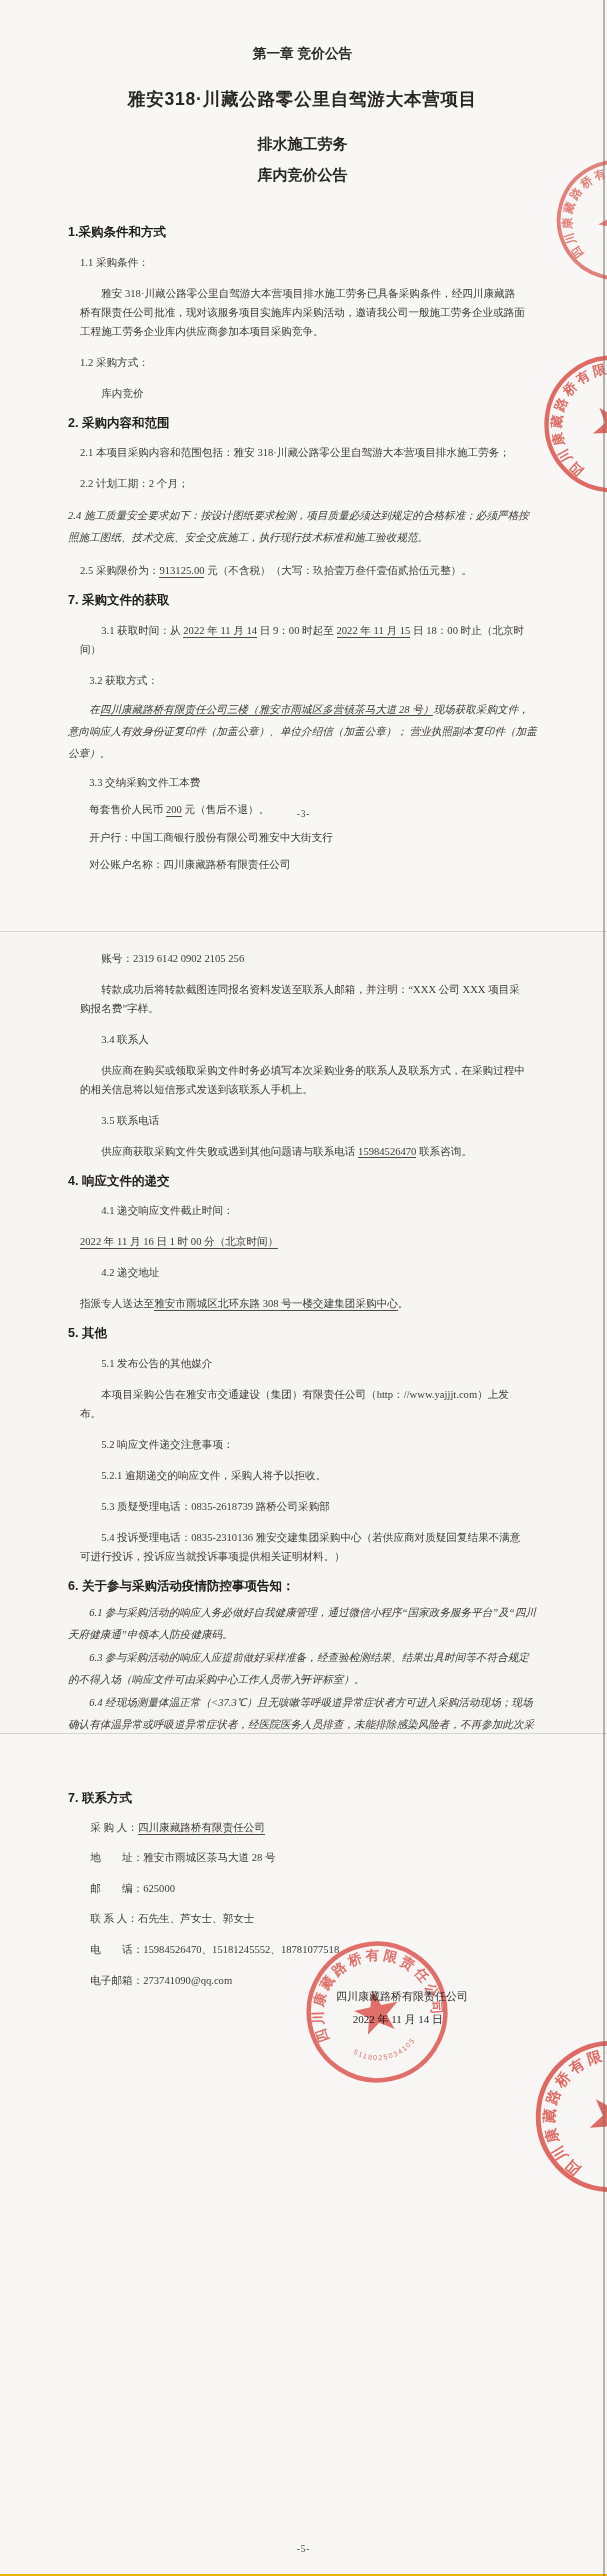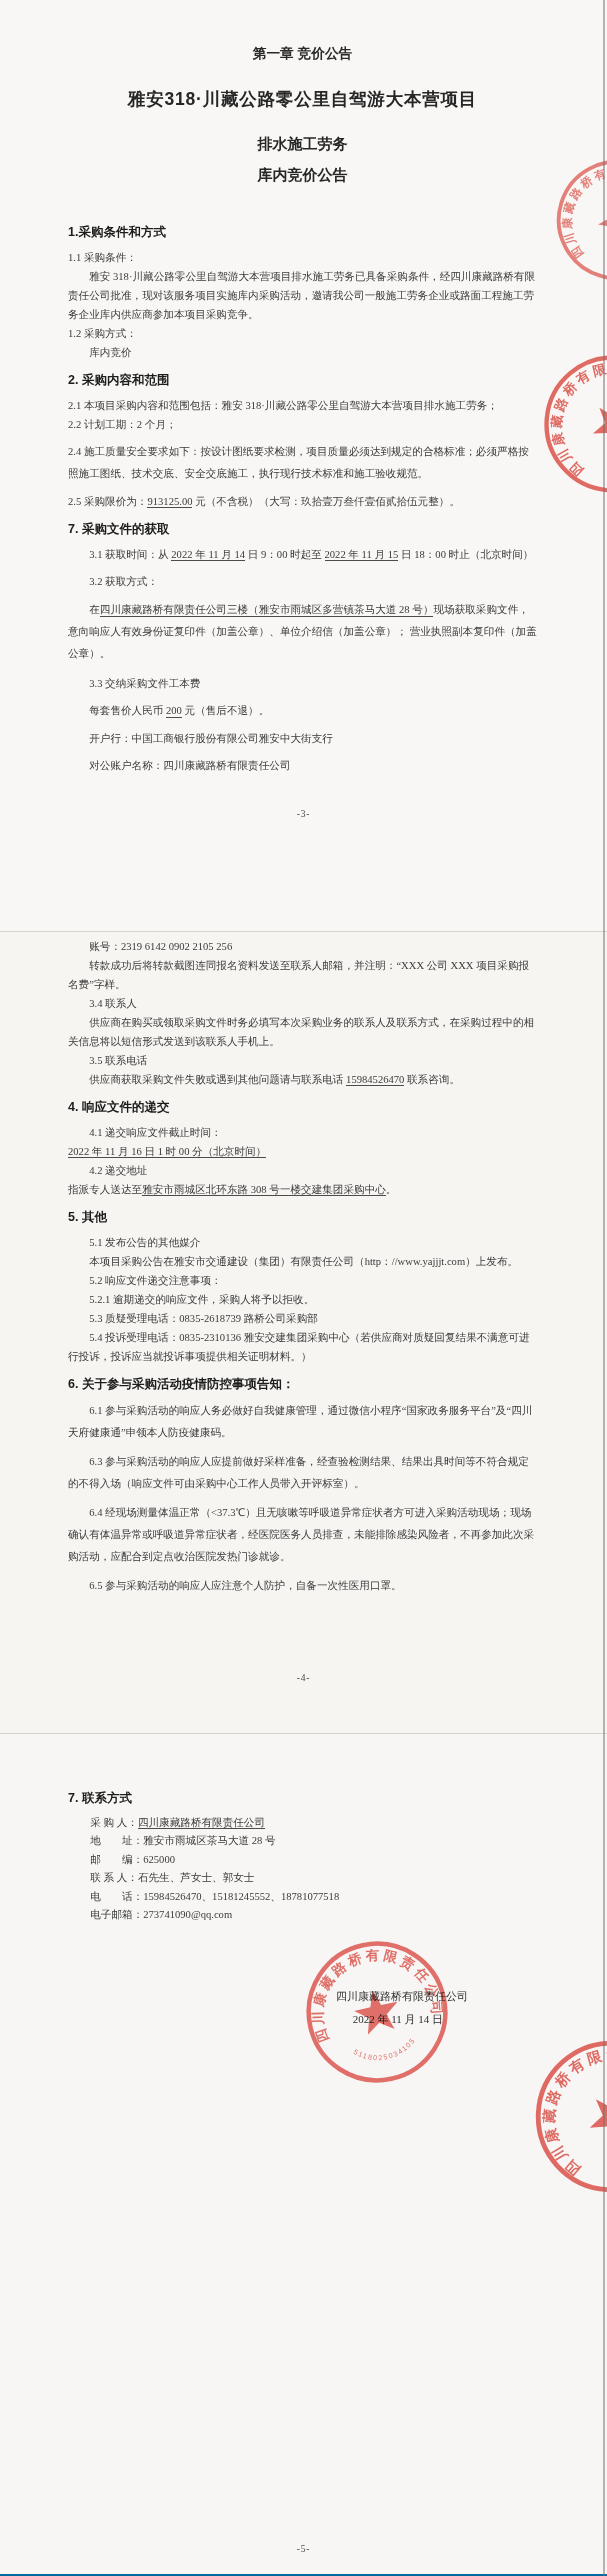--- a/index.html
+++ b/index.html
@@ -1,25 +1,25 @@
 <!DOCTYPE html>
 <html style="font-size:12px"><head>
 <meta charset="utf-8">
 <style>
   html,body{margin:0;padding:0;background:#fff;}
-  .doc{position:relative;width:607px;height:2576px;overflow:hidden;background:#0369a1;
+  .doc{position:relative;width:607px;height:2576px;overflow:hidden;background:#eab308;
        font-family:"Liberation Serif",serif;color:#363636;}
   .page{position:relative;box-sizing:border-box;}
   .pg1{height:932px;padding:44px 70px 0 68px;background:#f8f7f5;border-bottom:0.8px solid #d8d4cc;}
   .pg2{height:802px;padding:4.6px 70px 0 68px;background:#f6f5f2;border-bottom:0.8px solid #d8d4cc;}
   .pg3{height:840px;padding:56px 70px 0 68px;background:#f7f6f4;}
-  .content p{margin:0;}
+  .content p{margin:12px;}
   .p{font-size:10.6px;line-height:19px;color:#3a3a3a;}
   .ind{text-indent:2em;}
-  .sp{line-height:22px;margin:7px 0 !important;}
+  .sp{line-height:22px;margin:1px 0 !important;font-style:italic;}
   .sp2{margin:8.4px 0 !important;}
   .h1{font-family:"Liberation Sans",sans-serif;font-weight:bold;font-size:12.5px;
       color:#1d1d1d;line-height:16.7px;margin:10.6px 0 6.8px !important;}
   .h1.first{margin-top:0 !important;}
   .t1{font-family:"Liberation Sans",sans-serif;font-weight:bold;font-size:13.7px;
       text-align:center;color:#2a2a2a;margin:0 0 27px !important;}
   .t2{font-family:"Liberation Sans",sans-serif;font-weight:bold;font-size:17.5px;
       text-align:center;color:#262626;margin:0 0 26px !important;letter-spacing:0.8px;}
   .t3{font-family:Liberation Serif, serif;font-weight:bold;font-size:15px;
       text-align:center;color:#262626;margin:0 0 12px !important;}

